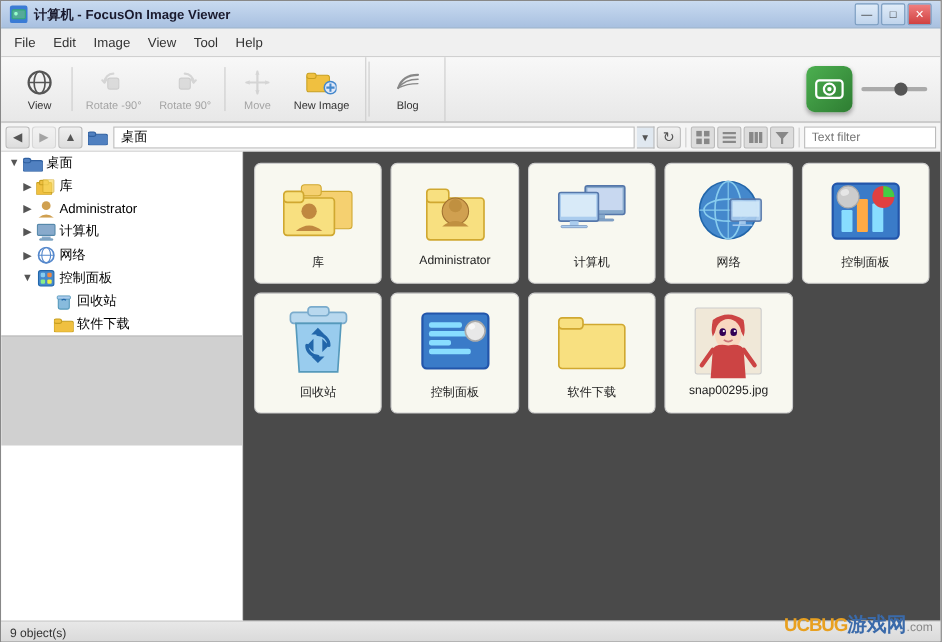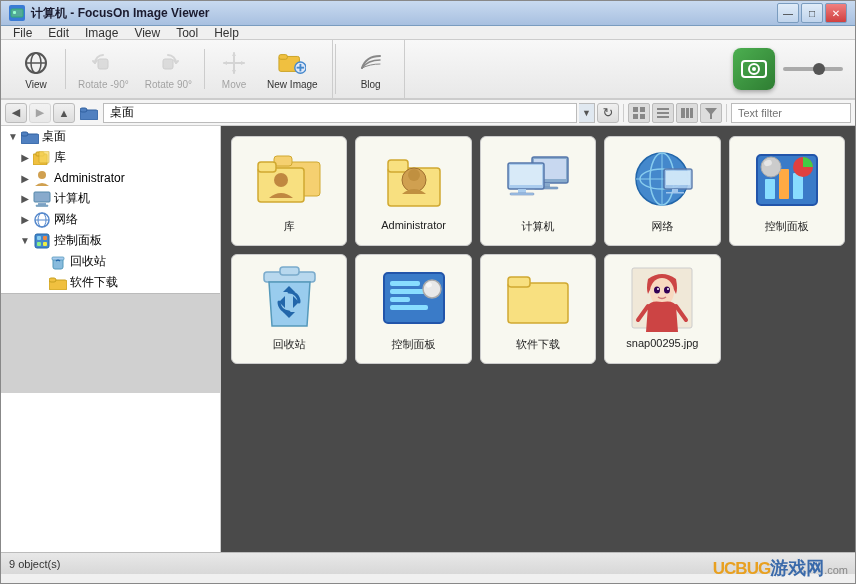--- a/index.html
+++ b/index.html
@@ -48,21 +48,21 @@
       display: flex; align-items: center; justify-content: center;
       font-size: 10px;
       color: #333;
       border-radius: 2px;
     }
     .win-btn.close { background: linear-gradient(to bottom, #f08080, #d04040); color: white; }
 
     
     #menu-bar {
       background: #f0f0f0;
-      height: 14px;
+      height: 26px;
       display: flex;
       align-items: center;
       padding: 0 4px;
       border-bottom: 1px solid #ccc;
     }
     .menu-item {
       padding: 2px 8px;
       cursor: pointer;
       color: #333;
       font-size: 12px;

